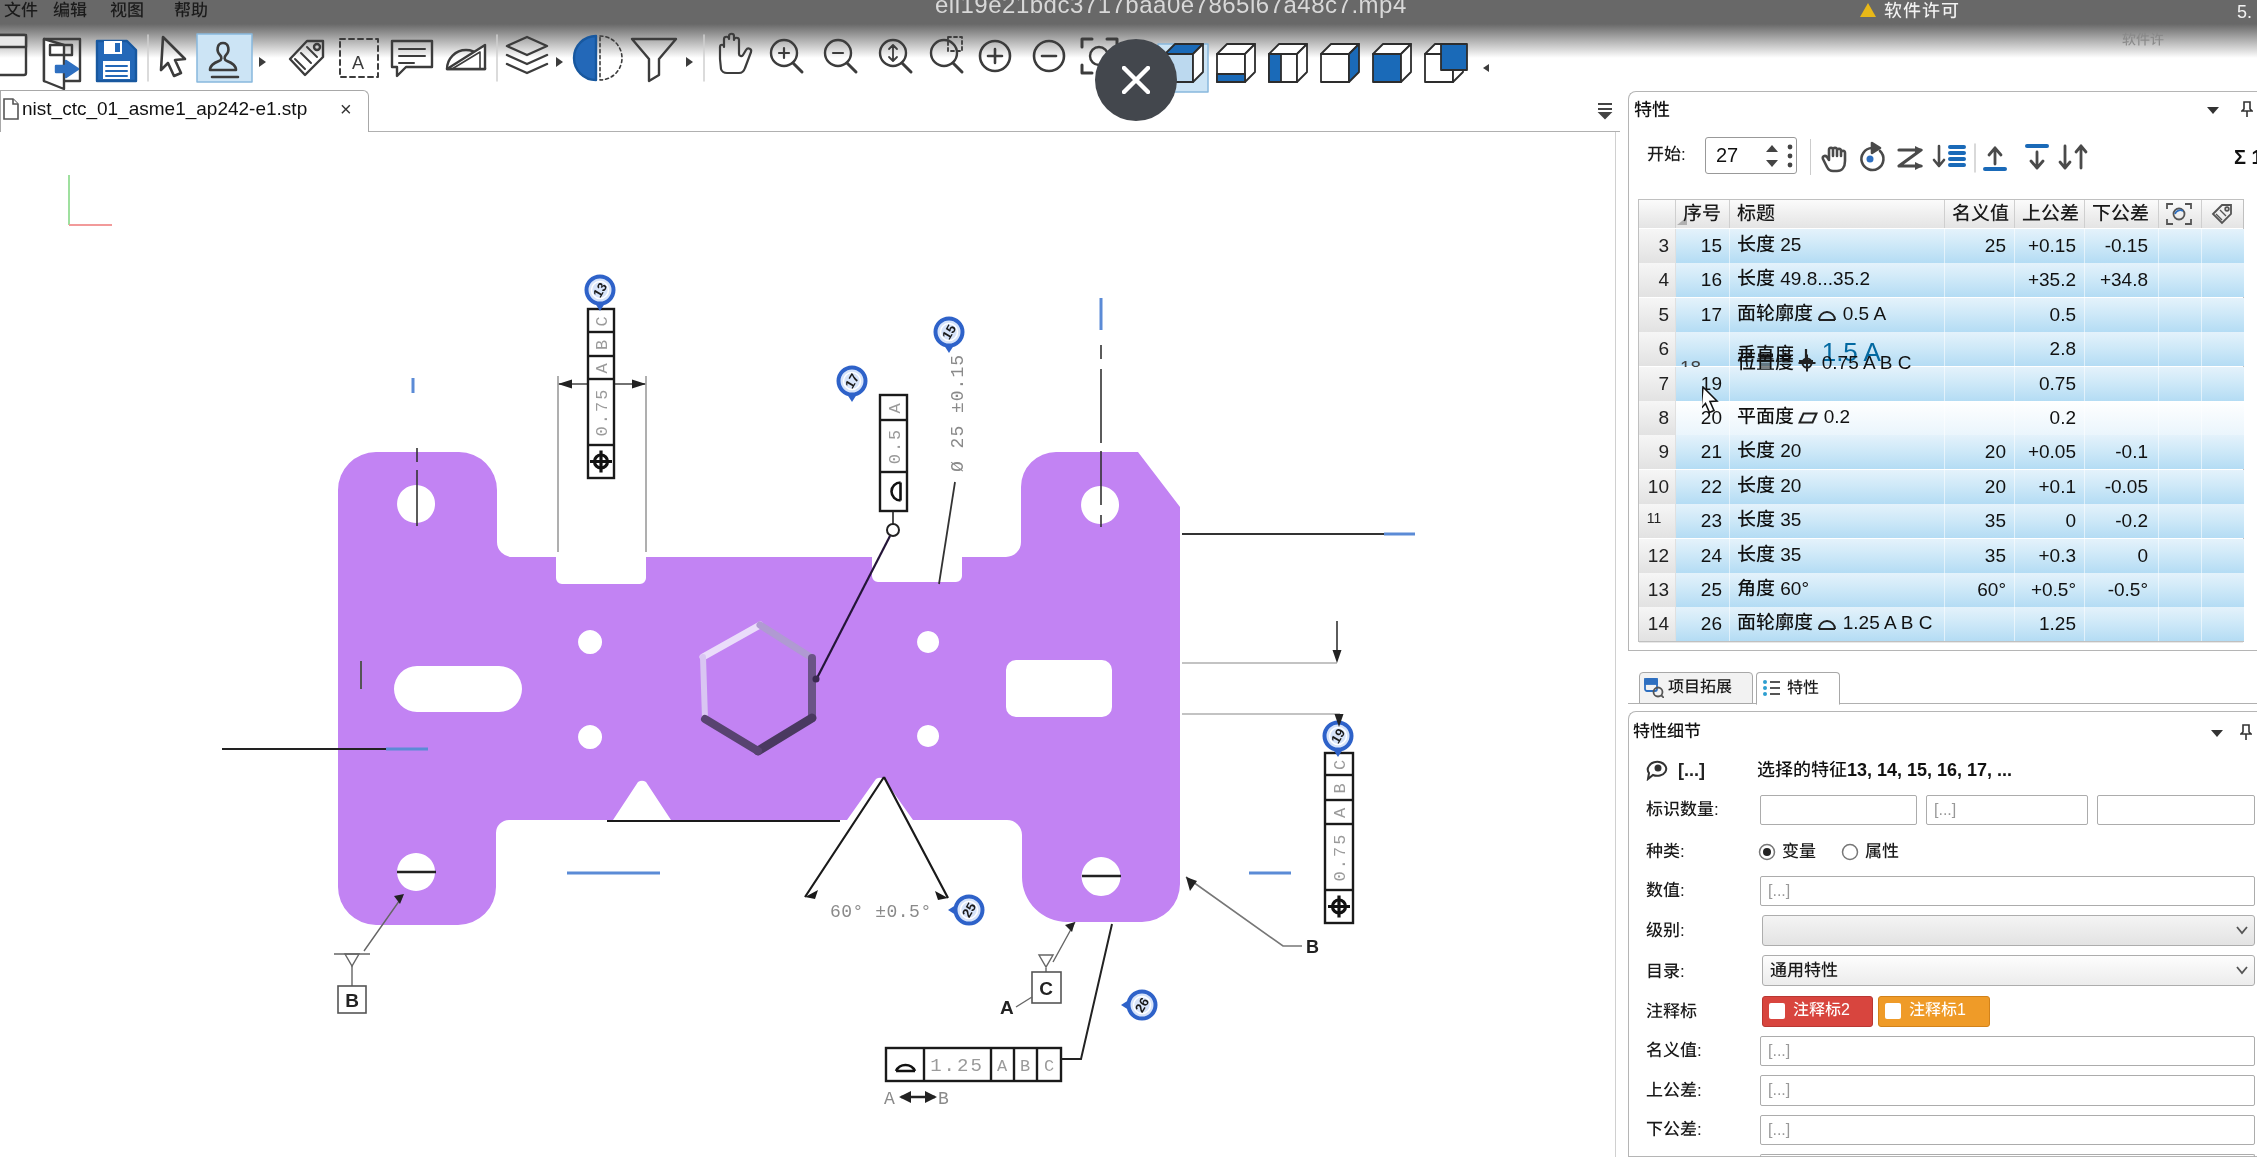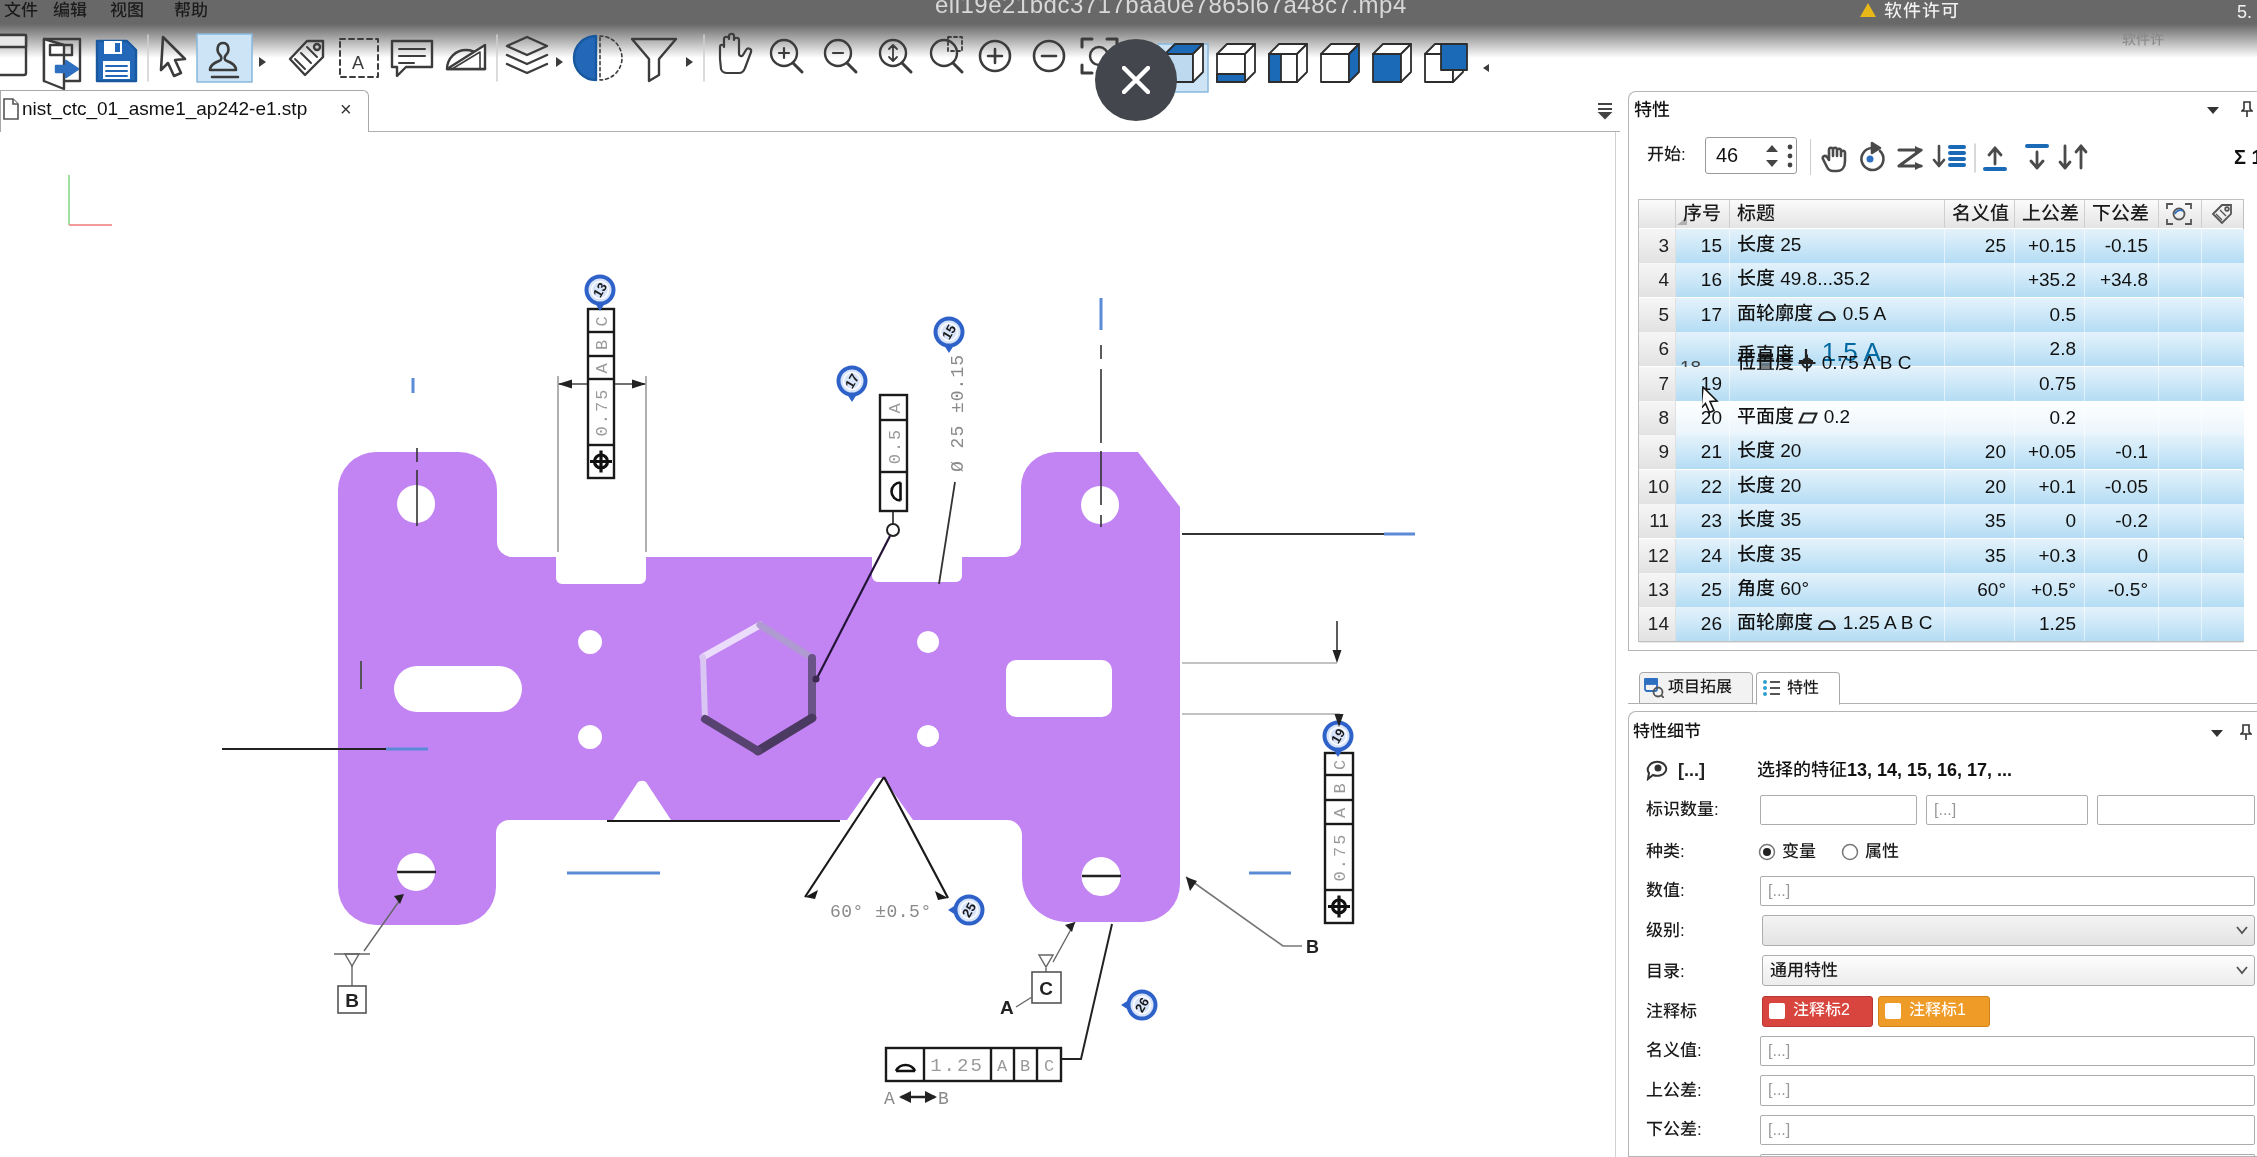--- a/index.html
+++ b/index.html
@@ -303,21 +303,21 @@
     <svg class="abs" style="left:2241px;top:101px" width="12" height="17" viewBox="0 0 12 17" stroke="#333" stroke-width="1.6" fill="none">
       <path d="M3 1 h6 v7 l2 2 h-10 l2 -2 z M6 10 v6"></path>
     </svg>
     <div class="abs" style="left:1647px;top:145px"><svg style="vertical-align:-2.0px;" width="34.0" height="17" viewBox="0 -880 2000 1000">
         <g transform="scale(1,-1)" fill="#1a1a1a">
           <use href="#g5f00" x="0"></use>
           <use href="#g59cb" x="1000"></use>
         </g>
       </svg><span style="font-size:17px;color:#1a1a1a">:</span></div>
     <div class="abs" style="left:1705px;top:137px;width:92px;height:37px;border:1px solid #999;border-radius:3px;background:#fff"></div>
-    <div class="abs" style="left:1716px;top:144px;font-size:20px;color:#111">46</div>
+    <div class="abs" style="left:1716px;top:144px;font-size:20px;color:#111">27</div>
     <svg class="abs" style="left:1764px;top:143px" width="16" height="26">
       <path d="M2 9 l6 -7 6 7 z" fill="#444"></path>
       <path d="M2 17 l6 7 6 -7 z" fill="#444"></path>
     </svg>
     <svg class="abs" style="left:1787px;top:143px" width="6" height="26">
       <circle cx="3" cy="4" r="2.4" fill="#444"></circle>
       <circle cx="3" cy="13" r="2.4" fill="#444"></circle>
       <circle cx="3" cy="22" r="2.4" fill="#444"></circle>
     </svg>
     <div class="abs" style="left:1810px;top:139px;width:1px;height:36px;background:#ccc"></div>
@@ -509,21 +509,21 @@
           <use href="#g957f" x="0"></use>
           <use href="#g5ea6" x="1000"></use>
         </g>
       </svg><span style="font-size:19px;color:#111"> 20</span></div>
     <div class="abs" style="left:1944px;top:476px;width:62px;text-align:right;font-size:19px;color:#111">20</div>
     <div class="abs" style="left:2014px;top:476px;width:62px;text-align:right;font-size:19px;color:#111">+0.1</div>
     <div class="abs" style="left:2084px;top:476px;width:64px;text-align:right;font-size:19px;color:#111">-0.05</div>
     <div class="abs" style="left:1639px;top:504px;width:604px;height:1px;background:#e8e8e8"></div>
     <div class="abs" style="left:1676px;top:504px;width:568px;height:34px;background:linear-gradient(#e4f2fb 0%,#cfe9f8 45%,#b4dcf4 100%)"></div>
     <div class="abs" style="left:1639px;top:504px;width:37px;height:34px;background:linear-gradient(#f6f6f6,#e2e2e2);border-right:1px solid #bbb"></div>
-    <div class="abs" style="left:1639px;top:510px;width:30px;text-align:right;font-size:19px;color:#222">11</div>
+    <div class="abs" style="left:1639px;top:510px;width:30px;text-align:center;font-size:14px;color:#222">11</div>
     <div class="abs" style="left:1680px;top:510px;width:42px;text-align:right;font-size:19px;color:#111">23</div>
     <div class="abs" style="left:1737px;top:509px;white-space:nowrap"><svg style="vertical-align:-2.3px;" width="38.0" height="19" viewBox="0 -880 2000 1000">
         <g transform="scale(1,-1)" fill="#111">
           <use href="#g957f" x="0"></use>
           <use href="#g5ea6" x="1000"></use>
         </g>
       </svg><span style="font-size:19px;color:#111"> 35</span></div>
     <div class="abs" style="left:1944px;top:510px;width:62px;text-align:right;font-size:19px;color:#111">35</div>
     <div class="abs" style="left:2014px;top:510px;width:62px;text-align:right;font-size:19px;color:#111">0</div>
     <div class="abs" style="left:2084px;top:510px;width:64px;text-align:right;font-size:19px;color:#111">-0.2</div>

